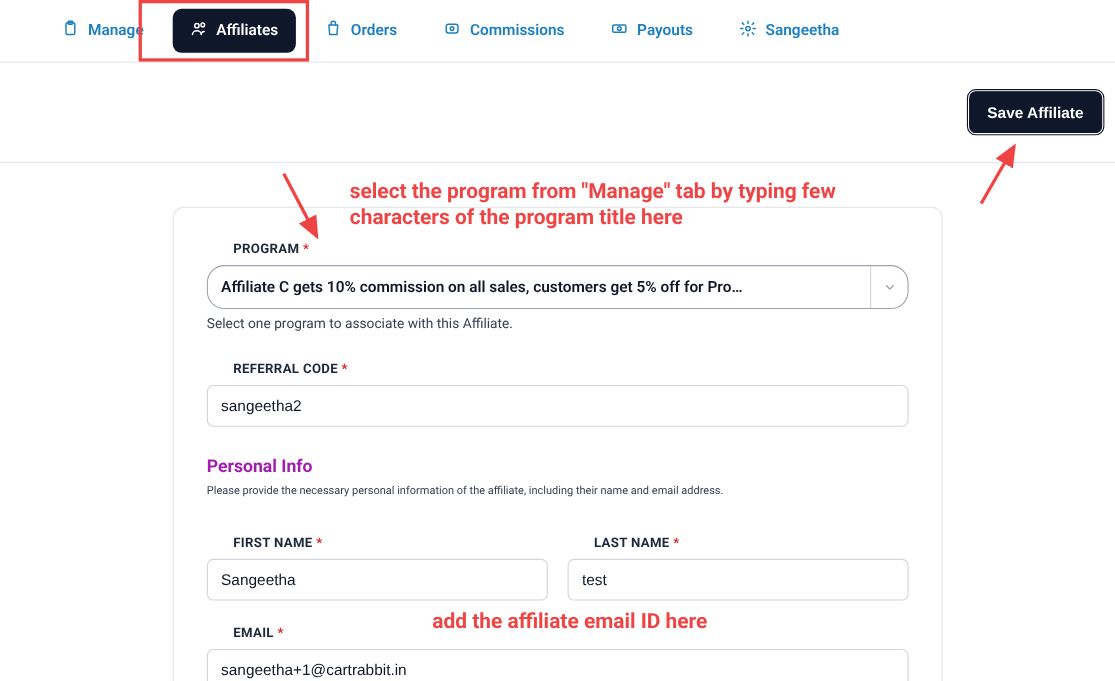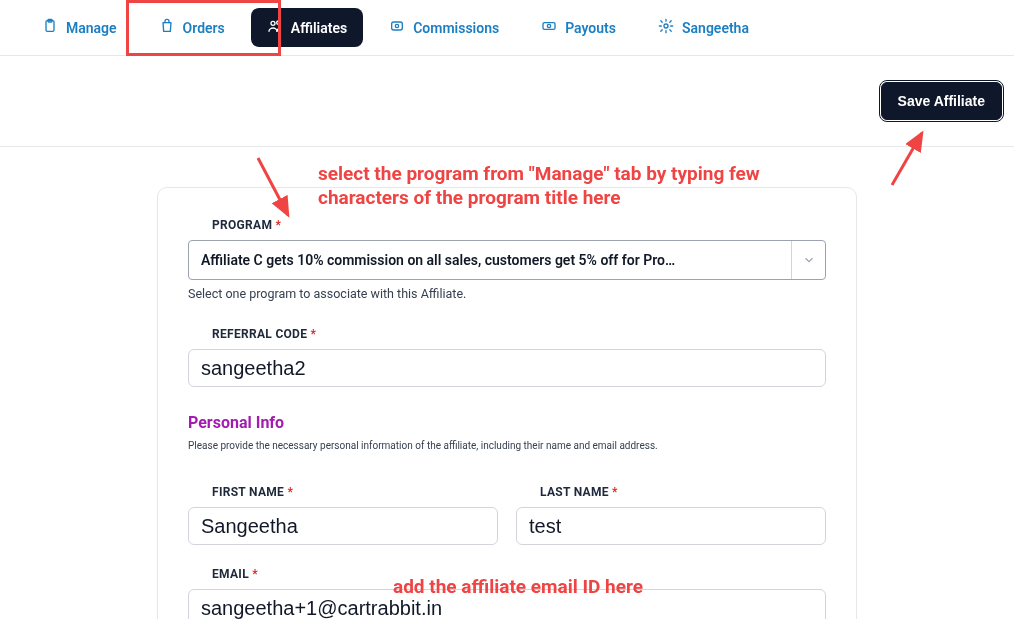--- a/index.html
+++ b/index.html
@@ -9,21 +9,21 @@
     color: #333;
     width: 1014px;
     position: relative;
   }
 
   
   .nav {
     display: flex;
     align-items: center;
     gap: 10px;
-    padding: 8px 26px;
+    padding: 8px 40px;
     border-bottom: 1px solid #e5e7eb;
   }
   .nav-item {
     display: flex;
     align-items: center;
     gap: 8px;
     padding: 10px 16px;
     border-radius: 8px;
     color: #1c7fc2;
     font-weight: 600;
@@ -84,21 +84,21 @@
     text-transform: uppercase;
     margin-bottom: 8px;
     display: block;
     padding-left: 24px;
   }
   .req { color: #dc2626; }
 
   .select-wrap {
     position: relative;
     border: 1px solid #9ca3af;
-    border-radius: 4px;
+    border-radius: 16px;
     display: flex;
     align-items: stretch;
     overflow: hidden;
     height: 40px;
   }
   .select-text {
     flex: 1;
     padding: 0 12px;
     display: flex;
     align-items: center;
@@ -122,21 +122,21 @@
     color: #374151;
     margin-top: 6px;
   }
 
   .text-input {
     width: 100%;
     height: 38px;
     border: 1px solid #d1d5db;
     border-radius: 6px;
     padding: 0 12px;
-    font-size: 20px;
+    font-size: 14px;
     color: #111827;
   }
 
   .section-spacer { height: 26px; }
 
   .section-title {
     font-size: 16px;
     font-weight: 700;
     color: #a21caf;
     margin-bottom: 6px;
@@ -178,40 +178,40 @@
   <div class="nav-item">
     <span>
       <svg viewBox="0 0 24 24" fill="none" stroke="#1c7fc2" stroke-width="2" stroke-linecap="round" stroke-linejoin="round">
           <rect x="6" y="4" width="12" height="16" rx="2"></rect>
           <rect x="9" y="2" width="6" height="4" rx="1"></rect>
         </svg>
     </span>
     <span>Manage</span>
   </div>
 
-  <div class="nav-item">
-    <span>
-      <svg viewBox="0 0 24 24" fill="none" stroke="#1c7fc2" stroke-width="2" stroke-linecap="round" stroke-linejoin="round">
-          <path d="M6 7h12l-1 13H7L6 7z"></path>
-          <path d="M9 7V5a3 3 0 0 1 6 0v2"></path>
-        </svg>
-    </span>
-    <span>Orders</span>
-  </div>
-
   <div class="nav-item active">
     <span>
       <svg viewBox="0 0 24 24" fill="none" stroke="#fff" stroke-width="2" stroke-linecap="round" stroke-linejoin="round">
           <circle cx="9" cy="8" r="3"></circle>
           <path d="M3 20c0-3 3-5 6-5s6 2 6 5"></path>
           <circle cx="17" cy="7" r="2.5"></circle>
           <path d="M15 20c0-2.5 2-4 4-4"></path>
         </svg>
     </span>
     <span>Affiliates</span>
+  </div>
+
+  <div class="nav-item">
+    <span>
+      <svg viewBox="0 0 24 24" fill="none" stroke="#1c7fc2" stroke-width="2" stroke-linecap="round" stroke-linejoin="round">
+          <path d="M6 7h12l-1 13H7L6 7z"></path>
+          <path d="M9 7V5a3 3 0 0 1 6 0v2"></path>
+        </svg>
+    </span>
+    <span>Orders</span>
   </div>
 
   <div class="nav-item">
     <span>
       <svg viewBox="0 0 24 24" fill="none" stroke="#1c7fc2" stroke-width="2" stroke-linecap="round" stroke-linejoin="round">
           <rect x="4" y="6" width="16" height="12" rx="3"></rect>
           <circle cx="12" cy="12" r="2.5"></circle>
         </svg>
     </span>
     <span>Commissions</span>
@@ -311,13 +311,13 @@
     </marker>
   </defs>
 
   <line x1="258" y1="158" x2="288" y2="215" stroke="#ef4444" stroke-width="3" marker-end="url(#arrowhead)"></line>
 
   <line x1="892" y1="185" x2="922" y2="133" stroke="#ef4444" stroke-width="3" marker-end="url(#arrowhead)"></line>
 </svg>
 
 <div class="annot-text" style="left:318px; top:162px; width:490px;">select the program from "Manage" tab by typing few characters of the program title here</div>
 
-<div class="annot-text" style="left:393px; top:553px;margin-top:22px;">add the affiliate email ID here</div>
+<div class="annot-text" style="left:393px; top:553px;">add the affiliate email ID here</div>
 
 </body></html>

